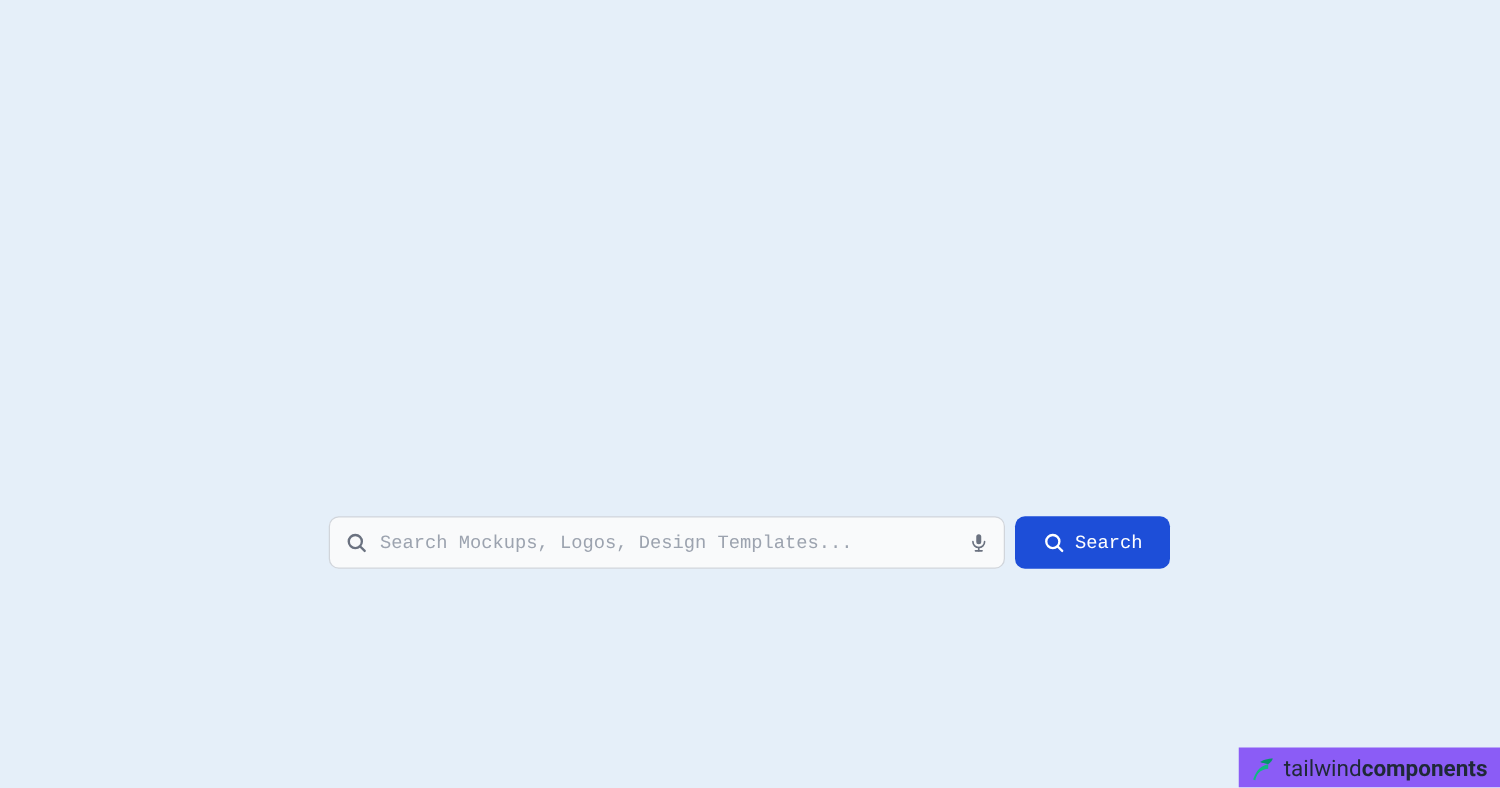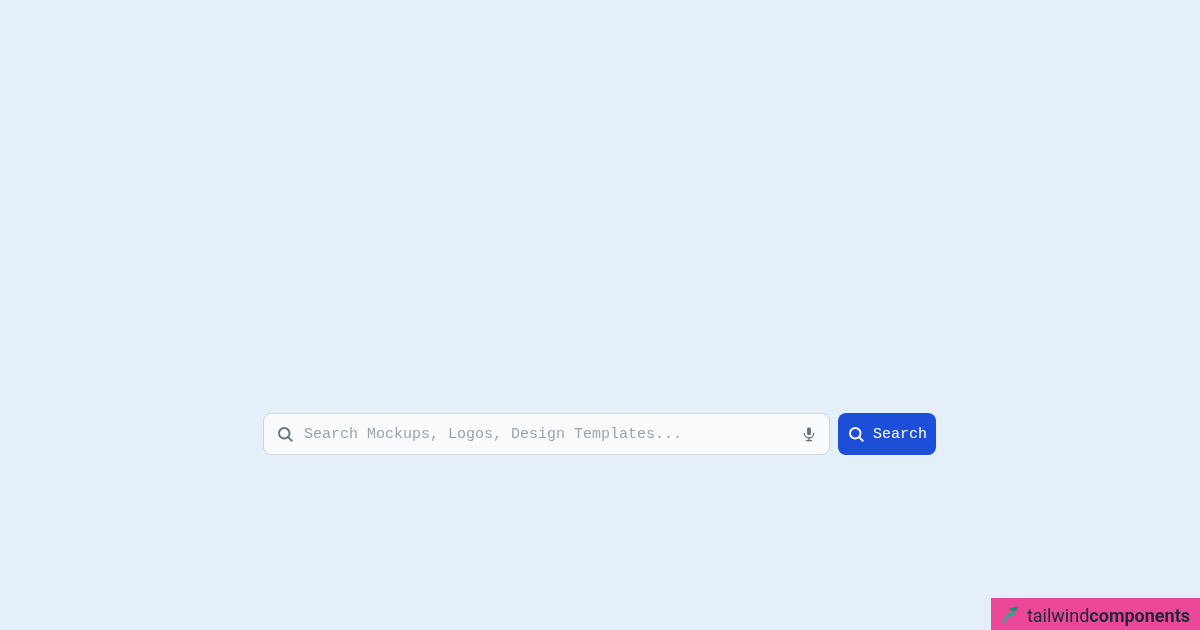--- a/index.html
+++ b/index.html
@@ -59,21 +59,21 @@
       color: #6b7280;
       display: flex;
       align-items: center;
       cursor: pointer;
     }
     .search-button {
       background: #1d4ed8;
       color: #fff;
       border: none;
       border-radius: 8px;
-      padding: 0 9px;
+      padding: 0 22px;
       height: 42px;
       display: flex;
       align-items: center;
       gap: 8px;
       font-family: inherit;
       font-size: 15px;
       cursor: pointer;
     }
     .search-button svg {
       stroke: #fff;
@@ -84,21 +84,21 @@
       color: #111827;
     }
     .description a {
       color: #3b82f6;
       text-decoration: none;
     }
     .footer-logo {
       position: absolute;
       bottom: 0;
       right: 0;
-      background: #ec4899;
+      background: #8b5cf6;
       padding: 6px 10px 4px 8px;
       display: flex;
       align-items: center;
       gap: 6px;
       font-family: -apple-system, BlinkMacSystemFont, "Segoe UI", Roboto, sans-serif;
       font-size: 18px;
     }
     .footer-logo-icon {
       display: flex;
       align-items: center;

